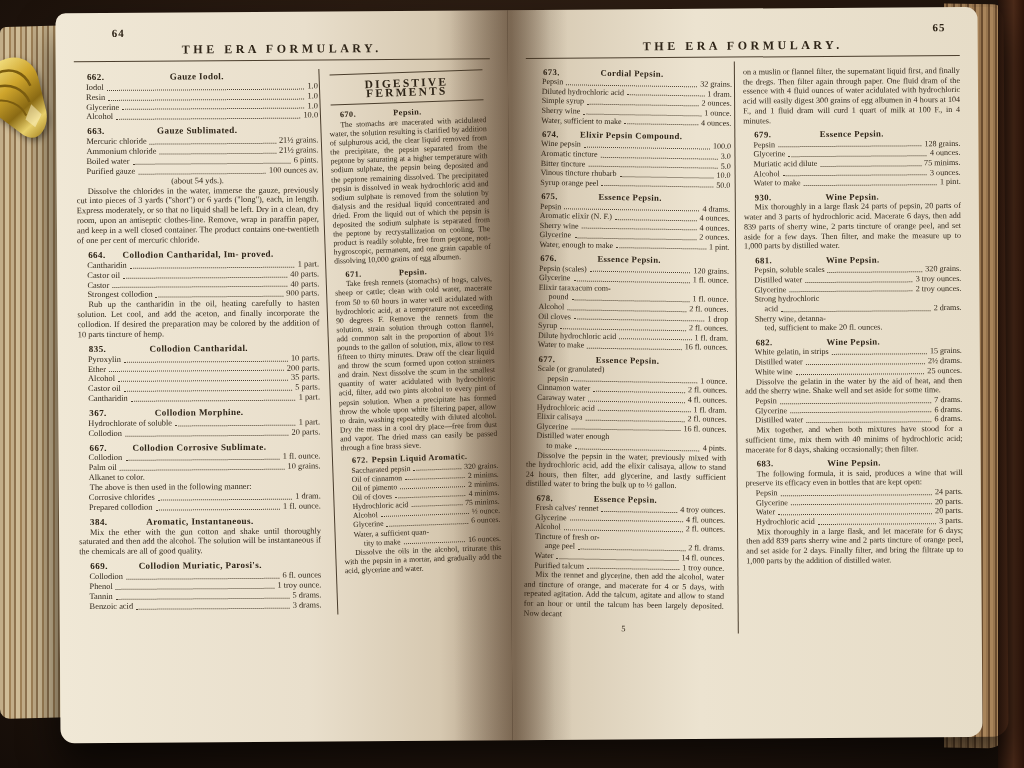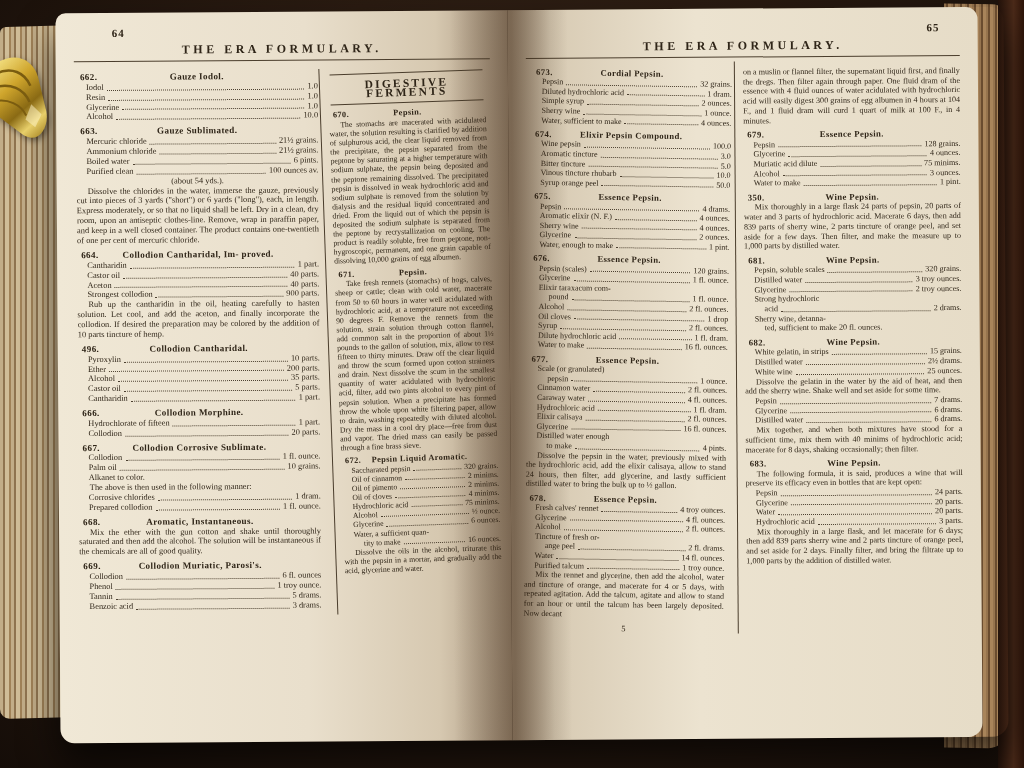--- a/index.html
+++ b/index.html
@@ -23,37 +23,37 @@
   .page{position:absolute;top:0;bottom:0;overflow:hidden;}
   .page.left{left:0;width:452px;border-radius:10px 0 0 14px;
     background:linear-gradient(90deg,#f0e8d6 0%,#e9dfcc 55%,#d6c8b0 84%,#a5917a 100%);}
   .page.right{left:452px;width:470px;border-radius:0 12px 14px 0;
     background:linear-gradient(90deg,#a5917a 0%,#d8cbb4 9%,#ece3d0 40%,#e6dcc7 100%);}
   .gutter{position:absolute;left:394px;top:0;bottom:0;width:118px;pointer-events:none;
     background:linear-gradient(90deg,rgba(59,40,22,0) 0%,rgba(59,40,22,.38) 48%,rgba(59,40,22,.42) 52%,rgba(59,40,22,0) 100%);}
   .pg-inner{position:absolute;inset:0;color:#2f2518;}
   .pg-head{position:relative;margin:14px 20px 0;height:34px;}
   .pg-num{position:absolute;top:0;font-size:11px;font-weight:bold;letter-spacing:1px;}
-  .pg-num.l{left:36px;} .pg-num.r{right:18px;}
+  .pg-num.l{left:36px;} .pg-num.r{right:12px;}
   .run-title{position:absolute;left:0;right:0;bottom:3px;text-align:center;
     font-size:12px;font-weight:bold;letter-spacing:3.5px;}
   .head-rule{margin:0 18px;border-bottom:1.4px solid #4a3d2c;}
   .cols{display:flex;margin:4px 14px 0;}
   .col{box-sizing:border-box;}
   .page.left .c1{width:268px;padding:2px 8px 0 6px;font-size:8.4px;line-height:9.9px;}
   .page.left .c2{width:176px;padding:2px 2px 0 8px;border-left:1.2px solid #4a3d2c;
     font-size:7.7px;line-height:9.1px;transform:rotate(-1.6deg) translateY(2px);}
   .page.right .c1{width:212px;padding:2px 8px 0 4px;font-size:8px;line-height:9.6px;
     transform:rotate(1.3deg);}
   .page.right .c2{width:228px;padding:2px 2px 0 8px;border-left:1.2px solid #4a3d2c;
     font-size:8.1px;line-height:9.7px;}
   .entry{margin-top:4px;}
   .ehead{position:relative;text-align:center;font-weight:bold;letter-spacing:.4px;
     font-size:1.08em;line-height:1.18em;padding:0 2px;}
-  .ehead .num{position:absolute;left:4px;top:0;font-family:Liberation Serif, serif;}
+  .ehead .num{position:absolute;left:11px;top:0;font-family:Liberation Serif, serif;}
   .banner{margin:3px 2px 5px;padding:6px 0 5px;text-align:center;font-weight:bold;
     font-size:11.5px;letter-spacing:2.2px;border-top:1.5px solid #4a3d2c;border-bottom:1.5px solid #4a3d2c;}
   .irow{display:flex;padding-left:10px;}
   .irow.ind{padding-left:20px;}
   .irow .iname{white-space:nowrap;}
   .irow .dots{flex:1;min-width:8px;margin:0 3px;border-bottom:1.3px dotted #4c4030;
     transform:translateY(-2px);}
   .irow .ival{white-space:nowrap;}
   .para{text-indent:11px;text-align:justify;}
   .para.noindent{text-indent:0;}
@@ -134,53 +134,53 @@
                   <span class="iname">Ammonium chloride</span>
                   <span class="dots"></span>
                   <span class="ival">21½ grains.</span>
                 </div>
                 <div class="irow">
                   <span class="iname">Boiled water</span>
                   <span class="dots"></span>
                   <span class="ival">6 pints.</span>
                 </div>
                 <div class="irow">
-                  <span class="iname">Purified clean</span>
+                  <span class="iname">Purified gauze</span>
                   <span class="dots"></span>
                   <span class="ival">100 ounces av.</span>
                 </div>
                 <div class="cline">(about 54 yds.).</div>
                 <div class="para">Dissolve the chlorides in the water, immerse the gauze, previously cut into pieces of 3 yards ("short") or 6 yards ("long"), each, in length. Express moderately, or so that no liquid shall be left. Dry in a clean, dry room, upon an antiseptic clothes-line. Remove, wrap in paraffin paper, and keep in a well closed container. The product contains one-twentieth of one per cent of mercuric chloride.</div>
               </div>
               <div class="entry">
                 <div class="ehead"><span class="num">664.</span><span class="etitle">Collodion Cantharidal, Im- proved.</span></div>
                 <div class="irow">
                   <span class="iname">Cantharidin</span>
                   <span class="dots"></span>
                   <span class="ival">1 part.</span>
                 </div>
                 <div class="irow">
                   <span class="iname">Castor oil</span>
                   <span class="dots"></span>
                   <span class="ival">40 parts.</span>
                 </div>
                 <div class="irow">
-                  <span class="iname">Aceton</span>
+                  <span class="iname">Castor</span>
                   <span class="dots"></span>
                   <span class="ival">40 parts.</span>
                 </div>
                 <div class="irow">
                   <span class="iname">Strongest collodion</span>
                   <span class="dots"></span>
                   <span class="ival">900 parts.</span>
                 </div>
                 <div class="para">Rub up the cantharidin in the oil, heating carefully to hasten solution. Let cool, and add the aceton, and finally incorporate the collodion. If desired the preparation may be colored by the addition of 10 parts tincture of hemp.</div>
               </div>
               <div class="entry">
-                <div class="ehead"><span class="num">496.</span><span class="etitle">Collodion Cantharidal.</span></div>
+                <div class="ehead"><span class="num">835.</span><span class="etitle">Collodion Cantharidal.</span></div>
                 <div class="irow">
                   <span class="iname">Pyroxylin</span>
                   <span class="dots"></span>
                   <span class="ival">10 parts.</span>
                 </div>
                 <div class="irow">
                   <span class="iname">Ether</span>
                   <span class="dots"></span>
                   <span class="ival">200 parts.</span>
                 </div>
@@ -194,23 +194,23 @@
                   <span class="dots"></span>
                   <span class="ival">5 parts.</span>
                 </div>
                 <div class="irow">
                   <span class="iname">Cantharidin</span>
                   <span class="dots"></span>
                   <span class="ival">1 part.</span>
                 </div>
               </div>
               <div class="entry">
-                <div class="ehead"><span class="num">666.</span><span class="etitle">Collodion Morphine.</span></div>
-                <div class="irow">
-                  <span class="iname">Hydrochlorate of fifteen</span>
+                <div class="ehead"><span class="num">367.</span><span class="etitle">Collodion Morphine.</span></div>
+                <div class="irow">
+                  <span class="iname">Hydrochlorate of soluble</span>
                   <span class="dots"></span>
                   <span class="ival">1 part.</span>
                 </div>
                 <div class="irow">
                   <span class="iname">Collodion</span>
                   <span class="dots"></span>
                   <span class="ival">20 parts.</span>
                 </div>
               </div>
               <div class="entry">
@@ -232,21 +232,21 @@
                   <span class="dots"></span>
                   <span class="ival">1 dram.</span>
                 </div>
                 <div class="irow">
                   <span class="iname">Prepared collodion</span>
                   <span class="dots"></span>
                   <span class="ival">1 fl. ounce.</span>
                 </div>
               </div>
               <div class="entry">
-                <div class="ehead"><span class="num">668.</span><span class="etitle">Aromatic, Instantaneous.</span></div>
+                <div class="ehead"><span class="num">384.</span><span class="etitle">Aromatic, Instantaneous.</span></div>
                 <div class="para">Mix the ether with the gun cotton and shake until thoroughly saturated and then add the alcohol. The solution will be instantaneous if the chemicals are all of good quality.</div>
               </div>
               <div class="entry">
                 <div class="ehead"><span class="num">669.</span><span class="etitle">Collodion Muriatic, Parosi's.</span></div>
                 <div class="irow">
                   <span class="iname">Collodion</span>
                   <span class="dots"></span>
                   <span class="ival">6 fl. ounces</span>
                 </div>
                 <div class="irow">
@@ -569,21 +569,21 @@
                   <span class="dots"></span>
                   <span class="ival">3 ounces.</span>
                 </div>
                 <div class="irow">
                   <span class="iname">Water to make</span>
                   <span class="dots"></span>
                   <span class="ival">1 pint.</span>
                 </div>
               </div>
               <div class="entry">
-                <div class="ehead"><span class="num">350.</span><span class="etitle">Wine Pepsin.</span></div>
+                <div class="ehead"><span class="num">930.</span><span class="etitle">Wine Pepsin.</span></div>
                 <div class="para">Mix thoroughly in a large flask 24 parts of pepsin, 20 parts of water and 3 parts of hydrochloric acid. Macerate 6 days, then add 839 parts of sherry wine, 2 parts tincture of orange peel, and set aside for a few days. Then filter, and make the measure up to 1,000 parts by distilled water.</div>
               </div>
               <div class="entry">
                 <div class="ehead"><span class="num">681.</span><span class="etitle">Wine Pepsin.</span></div>
                 <div class="irow">
                   <span class="iname">Pepsin, soluble scales</span>
                   <span class="dots"></span>
                   <span class="ival">320 grains.</span>
                 </div>
                 <div class="irow">

